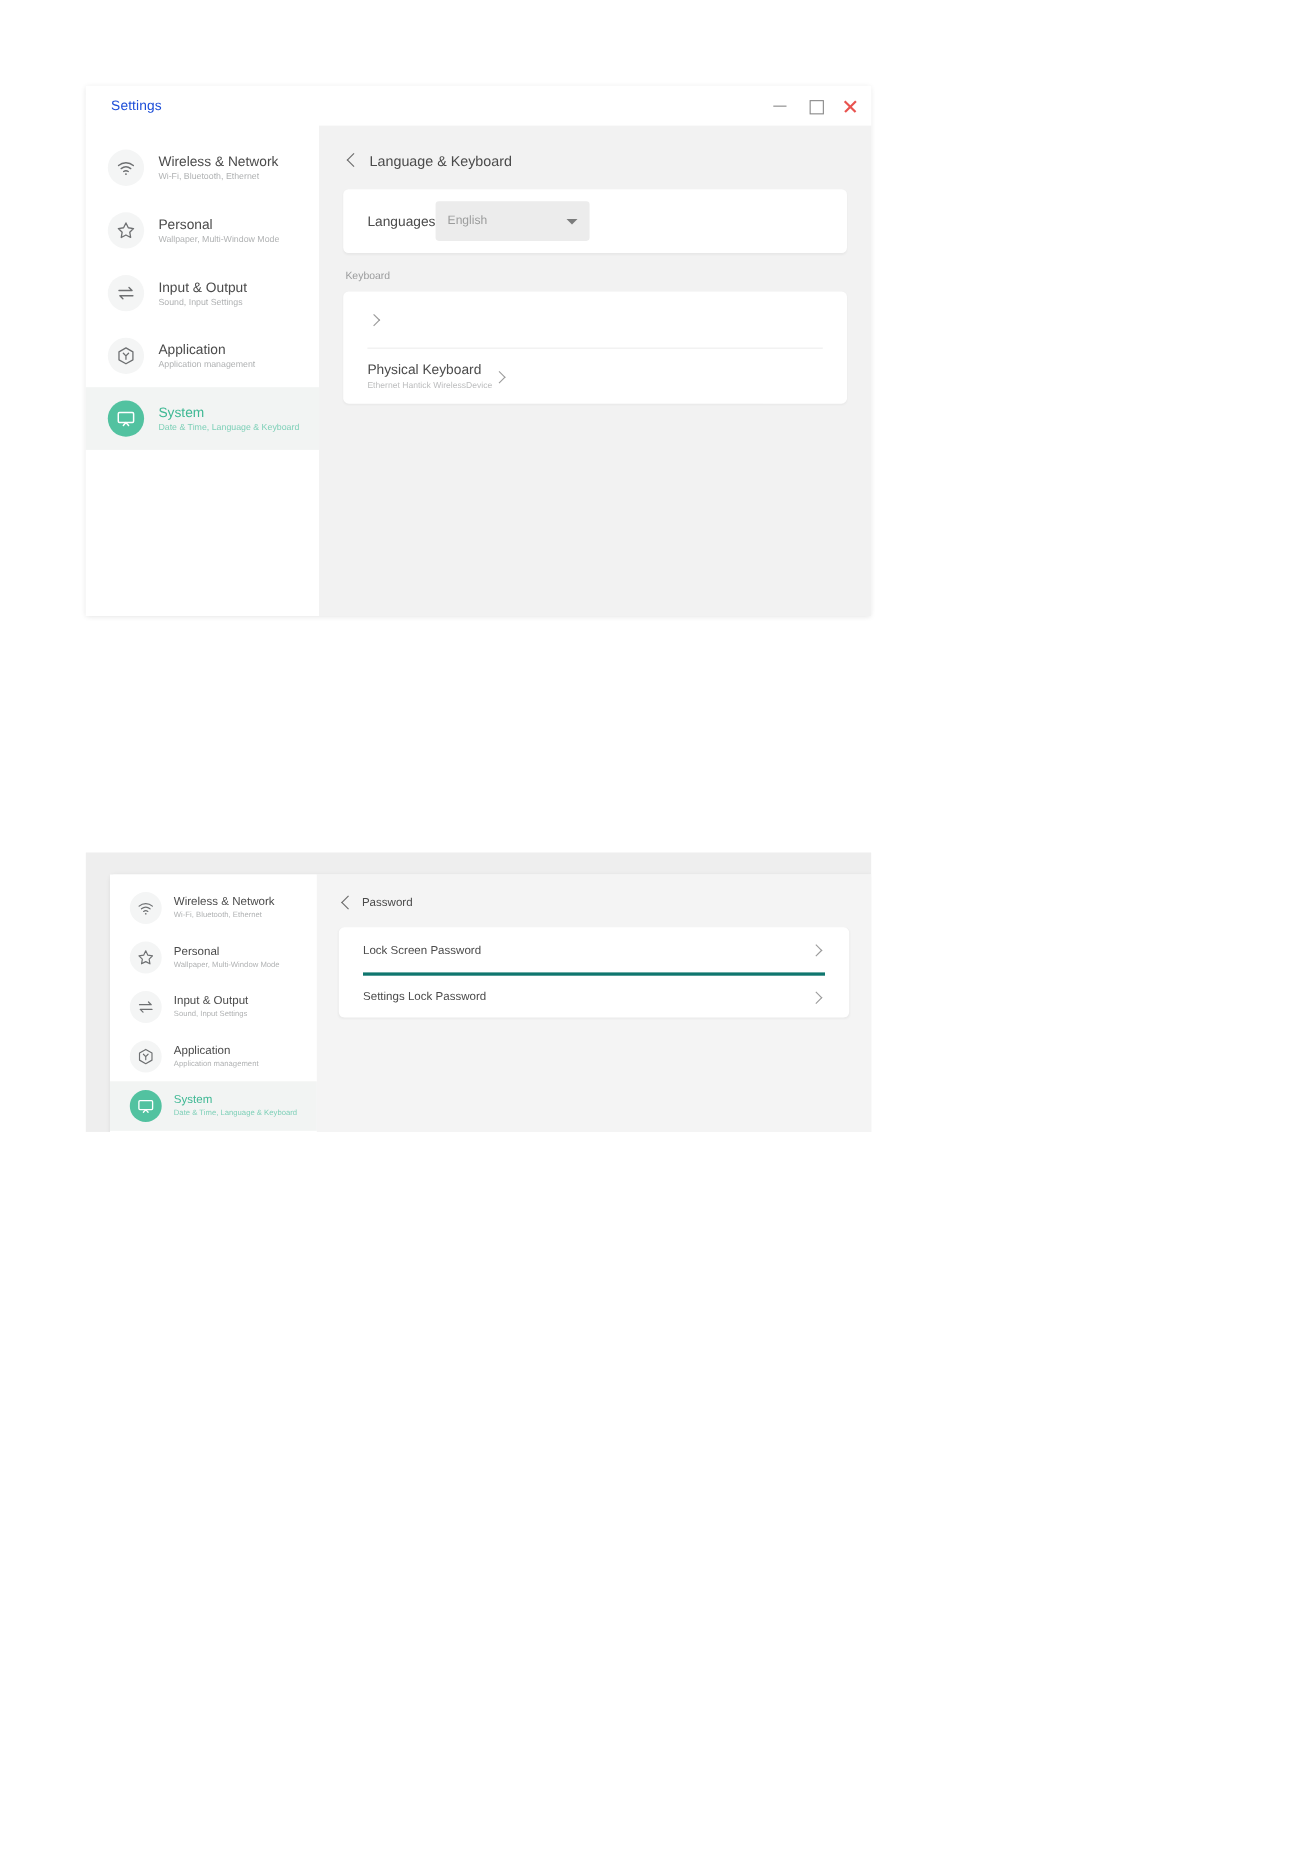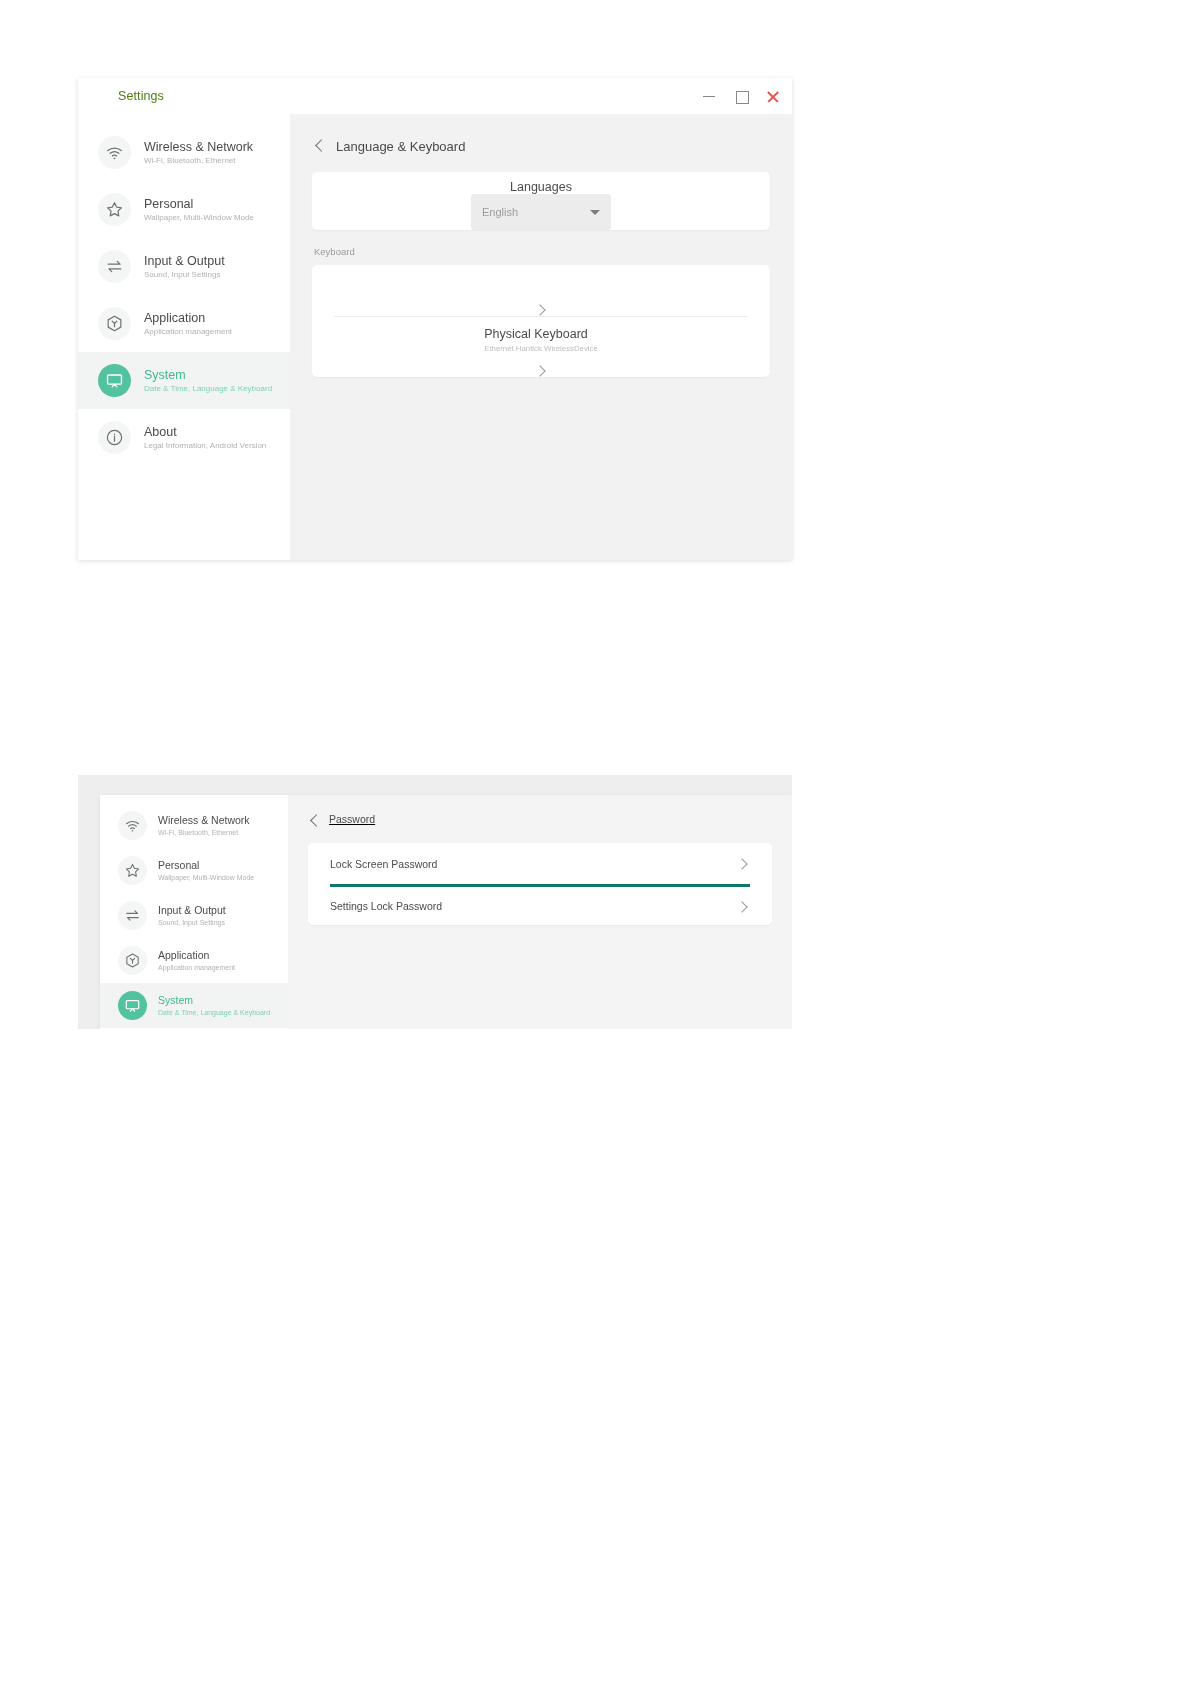--- a/index.html
+++ b/index.html
@@ -16,21 +16,21 @@
     position: absolute; left: 78px; top: 78px;
     width: 714px; height: 482px;
     background: #fff;
     box-shadow: 0 1px 5px rgba(0,0,0,.13);
   }
   .titlebar {
     position: relative; height: 36px; background: #fff;
     display: flex; align-items: center;
   }
   .title-text {
-    margin-left: 40px; font-size: 12.5px; color: #4d7c0f; letter-spacing: .1px;
+    margin-left: 23px; font-size: 12.5px; color: #1d4ed8; letter-spacing: .1px;
   }
   .win-ctrls {
     position: absolute; right: 12px; top: 0; height: 36px;
     display: flex; align-items: center; gap: 18px;
   }
   .wc { width: 14px; height: 14px; position: relative; cursor: pointer; }
   .wc-min::before {
     content:""; position:absolute; left:1px; top:7px; width:12px; height:1.4px; background:#888;
   }
   .wc-max::before {
@@ -77,22 +77,22 @@
     transform: rotate(45deg);
   }
   .crumb-text { font-size: 13px; color: #4a4a4a; }
 
   .card {
     background: #fff; border-radius: 5px; box-shadow: 0 1px 2px rgba(0,0,0,.045);
   }
   .card-pad { padding: 0 22px; }
 
   .row {
-    display: flex; align-items: center; justify-content: flex-end;
-    min-height: 51px; cursor: pointer; flex-direction: column;
+    display: flex; align-items: center; justify-content: flex-start;
+    min-height: 51px; cursor: pointer;
   }
   .row + .row { border-top: 1px solid #ededed; }
   .row-lbl { font-size: 12.5px; color: #4b4b4b; }
   .row-txt { display:flex; flex-direction:column; gap:3px; padding: 10px 0; }
   .row-sub { font-size: 7.8px; color: #bcbdbe; }
   .chev-r { width: 14px; height: 14px; position: relative; flex:0 0 14px; }
   .chev-r::before {
     content:""; position:absolute; left:2px; top:3.5px; width:7px; height:7px;
     border-right: 1.5px solid #9a9a9a; border-top: 1.5px solid #9a9a9a;
     transform: rotate(45deg);
@@ -124,21 +124,21 @@
   .side-item2 { display:flex; align-items:center; gap: 11px; height: 45px; padding-left: 18px; cursor:pointer; }
   .side-item2.active { background: #f2f4f3; }
   .side-icon2 { width: 29px; height: 29px; border-radius: 50%; background:#f4f5f5; flex:0 0 29px;
                 display:flex; align-items:center; justify-content:center; }
   .side-item2.active .side-icon2 { background:#52c2a0; }
   .side-title2 { font-size: 10.5px; color:#4b4b4b; line-height:1.15; white-space:nowrap; }
   .side-sub2 { font-size: 7px; color:#b0b2b3; line-height:1.15; white-space:nowrap; }
   .side-item2.active .side-title2 { color:#3fb894; }
   .side-item2.active .side-sub2 { color:#7fd0b8; }
   .content2 { flex:1; background:#f4f4f4; padding: 14px 20px 0 20px; }
-  .crumb2 { display:flex; align-items:flex-start; gap:9px; padding: 4px 0 14px 2px; cursor:pointer;text-decoration:underline; }
+  .crumb2 { display:flex; align-items:center; gap:9px; padding: 4px 0 14px 2px; cursor:pointer; }
   .crumb2-text { font-size: 10.5px; color:#4a4a4a; }
   .row2 { display:flex; align-items:center; justify-content:space-between; height:41px; cursor:pointer; }
   .row2 + .row2 { border-top: 3px solid #0f766e; }
   .row2-lbl { font-size: 10.5px; color:#4b4b4b; }
 </style>
 </head>
 <body>
 
 <div class="page">
 
@@ -216,32 +216,20 @@
               <rect x="3.2" y="5" width="17.6" height="11.6" rx="1.4"></rect>
               <path d="M9 20l3-3.4 3 3.4"></path>
             </svg>
           </span>
           <span class="side-txt">
             <span class="side-title">System</span>
             <span class="side-sub">Date &amp; Time, Language &amp; Keyboard</span>
           </span>
         </div>
 
-        <div class="side-item">
-          <span class="side-icon">
-            <svg width="19" height="19" viewBox="0 0 24 24" fill="none" stroke="#6e7072" stroke-width="1.5" stroke-linecap="round">
-              <circle cx="12" cy="12" r="9"></circle>
-              <path d="M12 10.6v6.2M12 7.6v.9"></path>
-            </svg>
-          </span>
-          <span class="side-txt">
-            <span class="side-title">About</span>
-            <span class="side-sub">Legal Information, Android Version</span>
-          </span>
-        </div>
 
       </div>
 
       <div class="content">
 
         <div class="crumb">
           <span class="crumb-chev"></span>
           <span class="crumb-text">Language &amp; Keyboard</span>
         </div>
 

